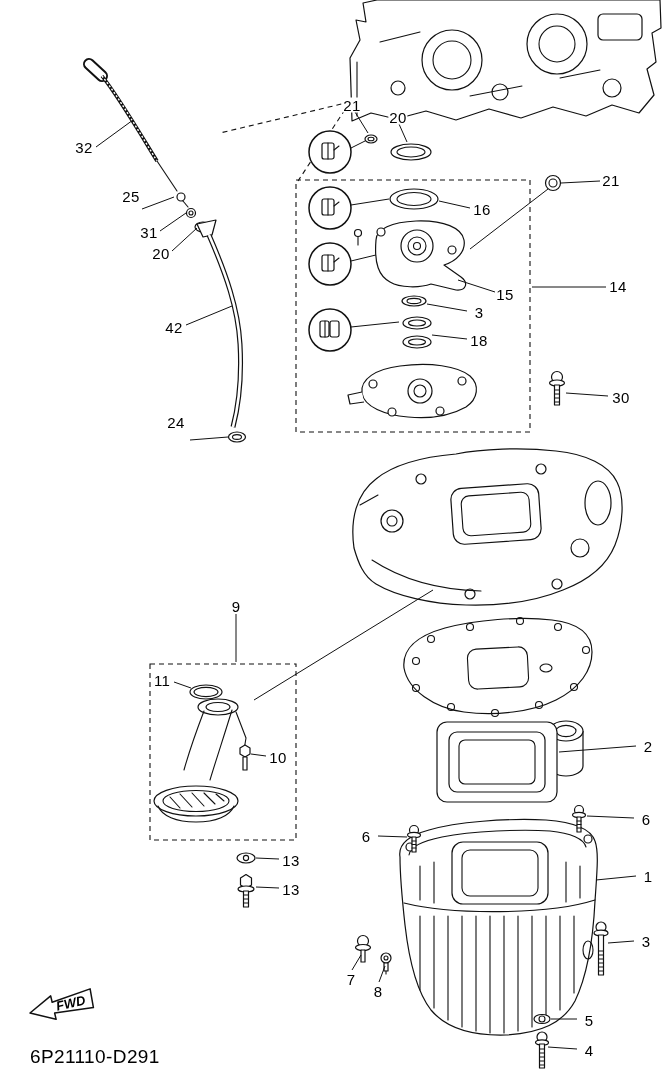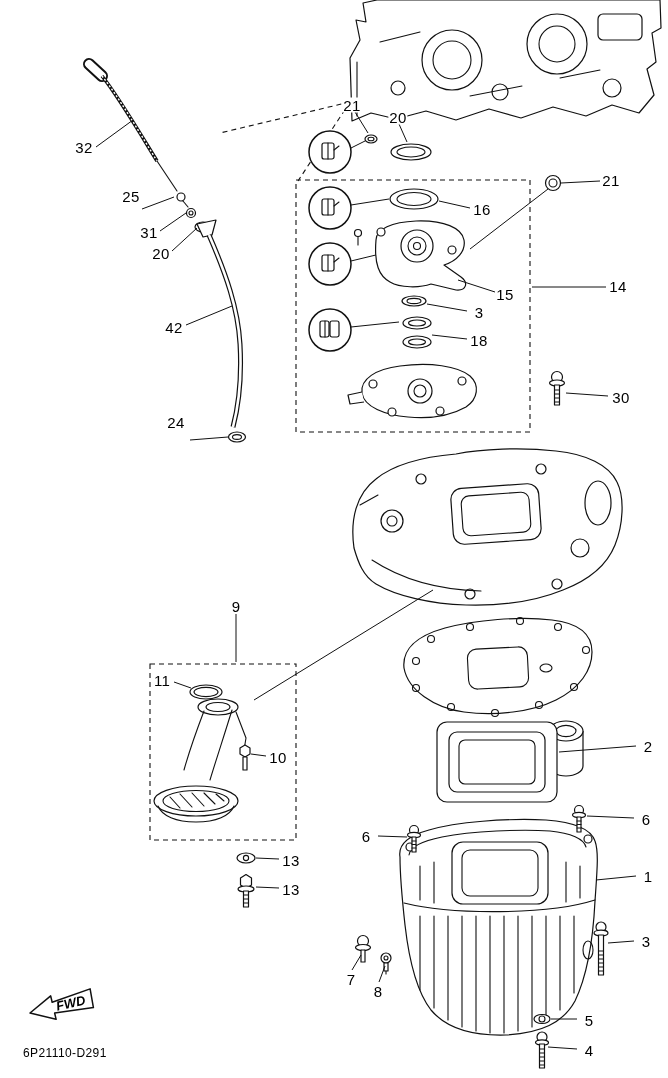--- a/index.html
+++ b/index.html
@@ -7,21 +7,21 @@
     position:relative;width:668px;height:1078px;background:#ffffff;
     font-family:"Liberation Sans",sans-serif;color:#000;overflow:hidden;
   }
   .stage svg{position:absolute;left:0;top:0;}
   .co{
     position:absolute;transform:translate(-50%,-50%);
     font-size:15px;line-height:1;letter-spacing:.3px;color:#000;
     background:#fff;padding:0 1px;
   }
   .drawing-code{
-    position:absolute;left:23px;top:1046px;font-size:12px;letter-spacing:.4px;
+    position:absolute;left:30px;top:1046px;font-size:19px;letter-spacing:.4px;
   }
   
   .s1{fill:none;stroke:#111;stroke-width:1.1;stroke-linecap:round;stroke-linejoin:round}
   .sf{fill:#fff;stroke:#111;stroke-width:1.2;stroke-linejoin:round}
   .sf2{fill:#fff;stroke:#111;stroke-width:1.5;stroke-linejoin:round}
   .dash{fill:none;stroke:#111;stroke-width:1.1;stroke-dasharray:5 4}
   .lead{fill:none;stroke:#111;stroke-width:1}
   .cable{fill:none;stroke:#111;stroke-width:3.5}
   .cablein{fill:none;stroke:#fff;stroke-width:1.4;stroke-dasharray:2 2}
   .tube{fill:none;stroke:#111;stroke-width:5}

